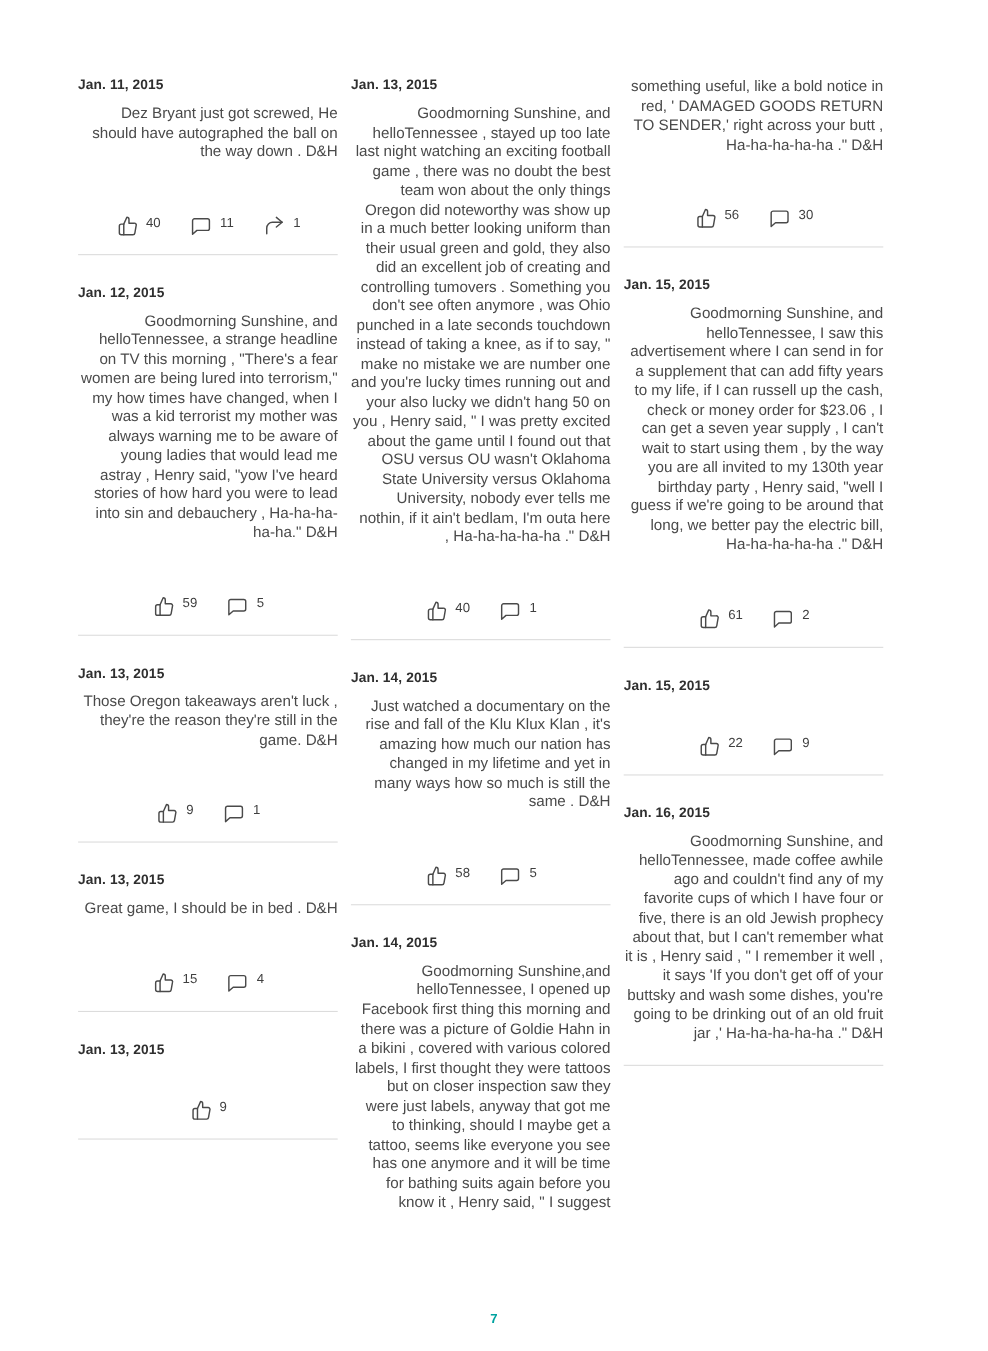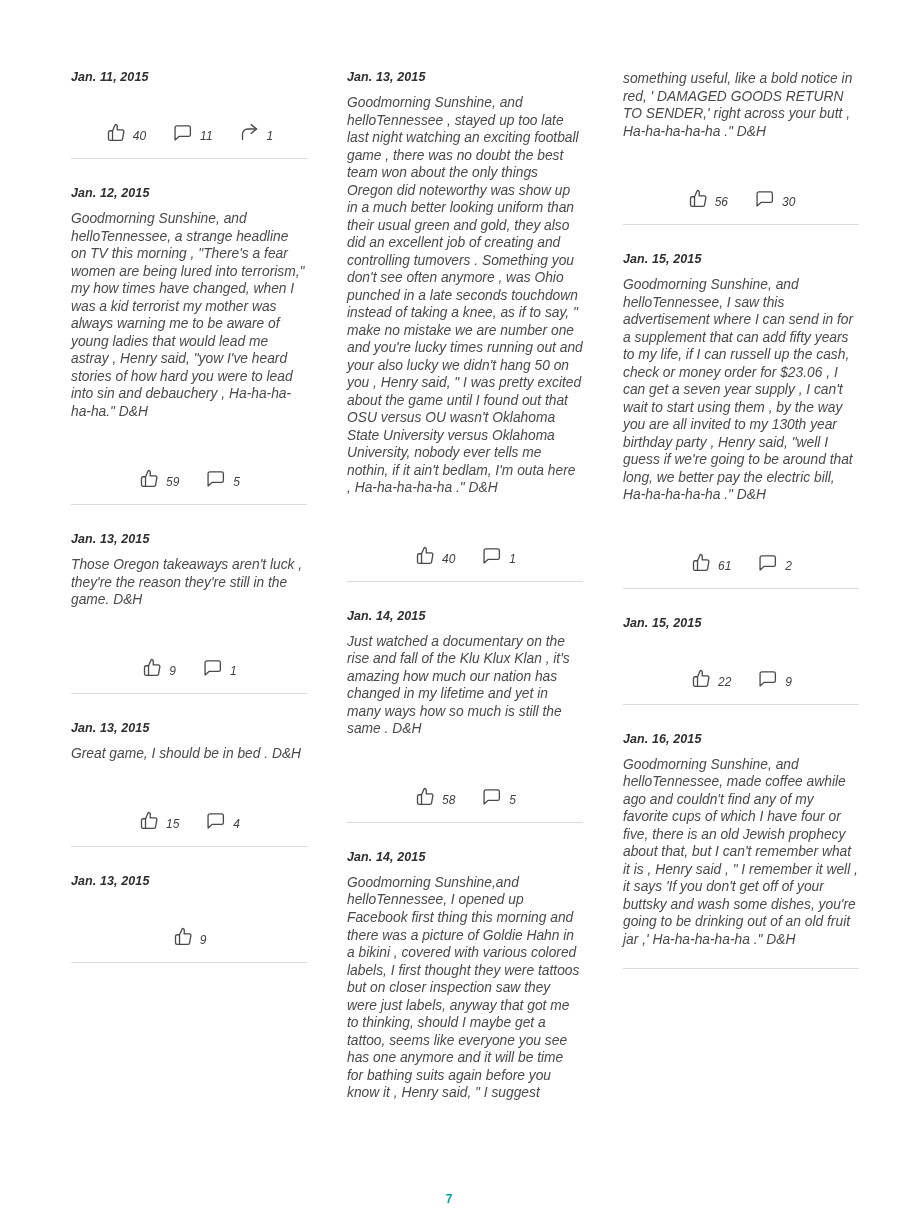--- a/index.html
+++ b/index.html
@@ -6,46 +6,47 @@
   html, body { background: #ffffff; }
   body {
     width: 898px;
     height: 1228px;
     position: relative;
     font-family: "Liberation Sans", "DejaVu Sans", sans-serif;
     color: #474747;
     overflow: hidden;
   }
   .page { padding: 70px 71px 0 71px; height: 100%; position: relative; }
-  .columns { display: flex; gap: 40px; align-items: flex-start; font-style: italic; }
+  .columns { display: flex; gap: 12px; align-items: flex-start; }
   .col { flex: 0 0 236px; width: 236px; }
   .post { width: 100%; }
   .post-date {
     font-size: 12.5px;
     font-weight: bold;
     color: #2f2f2f;
     margin-bottom: 10px;
     letter-spacing: 0.1px;
   }
   .post-text {
     font-size: 13.8px;
     line-height: 1.27;
     color: #4a4a4a;
     margin-bottom: 20px;
+    text-align: right;
   }
   .post-stats {
     display: flex;
     justify-content: center;
     align-items: center;
     gap: 26px;
     margin-bottom: 15px;
     min-height: 24px;
   }
   .post-stats:empty { display: none; }
-  .stat { display: inline-flex; align-items: flex-end; gap: 7px; cursor: pointer; margin-top: 28px; }
+  .stat { display: inline-flex; align-items: flex-start; gap: 7px; cursor: pointer; margin-top: 28px; }
   .stat-icon { display: inline-flex; }
   .stat-icon svg { width: 21px; height: 21px; display: block; }
   .stat-count { font-size: 12px; color: #3f3f3f; }
   .post-divider {
     border: none;
     border-top: 1px solid #dcdcdc;
     margin: 0 0 27px 0;
   }
   .page-number {
     position: absolute;
@@ -58,20 +59,21 @@
   }
 </style>
 </head>
 <body>
 
 <div class="page">
   <div class="columns">
     <div class="col">
   <article class="post">
     <h3 class="post-date">Jan. 11, 2015</h3>
+    <p class="post-text">Dez Bryant just got screwed, He should have autographed the ball on the way down . D&amp;H</p>
     <div class="post-stats">
   <span class="stat">
     <span class="stat-icon">
                 <svg viewBox="0 0 24 24" fill="none" stroke="#4a4a4a" stroke-width="1.5" stroke-linecap="round" stroke-linejoin="round">
                   <path d="M14 9V5a2.2 2.2 0 0 0-2.2-2.2L8.6 10v11h9.5a2 2 0 0 0 2-1.7l1.3-7.4a2 2 0 0 0-2-2.9H14z"></path>
                   <path d="M8.6 21H6a2 2 0 0 1-2-2v-7a2 2 0 0 1 2-2h2.6"></path>
                 </svg>
               </span>
     <span class="stat-count">40</span>
   </span>

